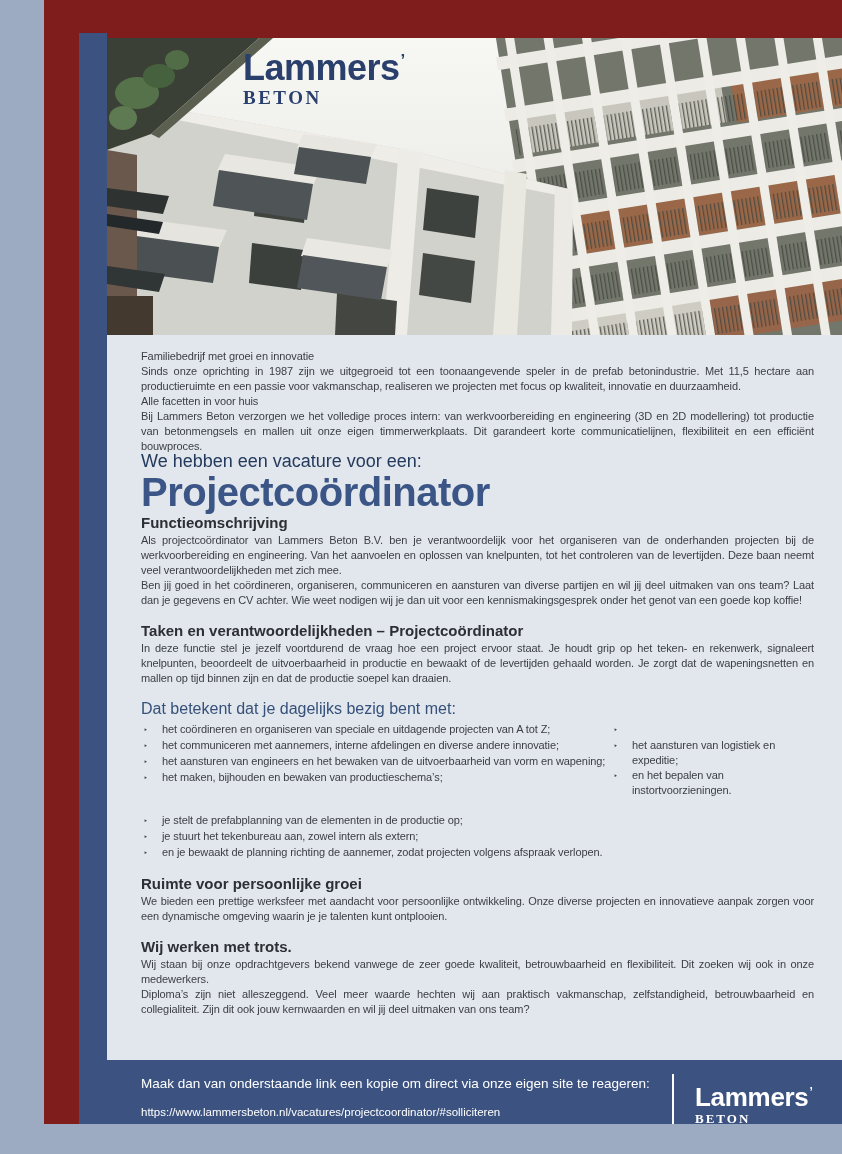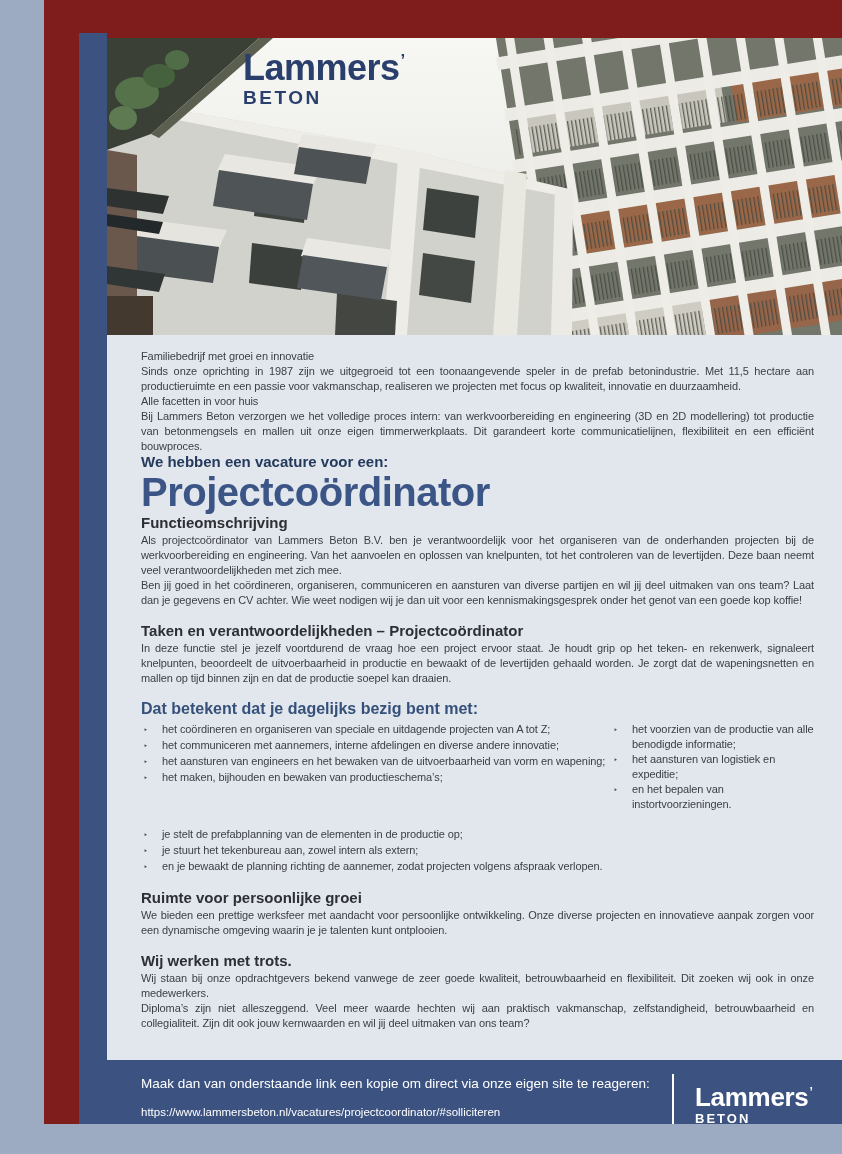--- a/index.html
+++ b/index.html
@@ -8,32 +8,32 @@
 
   .left-strip { position:absolute; left:35px; top:33px; width:28px; height:1110px; background:#3c5381; }
   .bottom-bar { position:absolute; left:0; top:1143px; width:842px; height:11px; background:#3c5381; }
 
   .card { position:absolute; left:63px; top:38px; width:742px; height:1022px; background:#e2e6ed; }
   .photo { position:relative; width:742px; height:297px; overflow:hidden; background:#f2f3ef; }
   .photo svg { display:block; }
   .photo-logo { position:absolute; left:136px; top:12px; color:#2b3f6d; line-height:1; }
   .logo-name { font-size:36px; font-weight:bold; letter-spacing:-0.5px; }
   .logo-tick { font-size:17px; vertical-align:14px; margin-left:1px; }
-  .logo-sub { font-size:19px; font-weight:bold; letter-spacing:2.5px; margin-top:2px; }
+  .logo-sub { font-size:19px; font-weight:bold; letter-spacing:2.5px; margin-top:2px;font-family:Liberation Serif, serif; }
 
   .content { padding:12px 35px 0 34px; color:#3b3f44; font-size:11px; letter-spacing:-0.1px; line-height:15px; }
   .content p { margin:0; text-align:justify; }
   .gap { margin-top:15px; }
 
   .intro-block { margin-top:2px; }
-  .vacancy-lead { font-size:15px; font-weight:bold; color:#243a5c; margin-top:26px; letter-spacing:0; }
+  .vacancy-lead { font-size:18px; font-weight:normal; color:#243a5c; margin-top:26px; letter-spacing:0; }
   .vacancy-title { font-size:40px; font-weight:bold; color:#3b5586; margin:16px 0 10px 0; letter-spacing:-0.5px; }
 
   .h-dark { font-size:15px; font-weight:bold; color:#2c2f33; margin:0 0 3px 0; letter-spacing:0; }
-  .h-blue { font-size:16px; font-weight:bold; color:#35517a; margin:0 0 4px 0; letter-spacing:0; }
+  .h-blue { font-size:16px; font-weight:normal; color:#35517a; margin:0 0 4px 0; letter-spacing:0; }
   .section { margin-top:15px; }
 
   ul.bullets { list-style:none; margin:2px 0 0 0; padding:0; }
   ul.bullets li { display:flex; align-items:flex-start; line-height:15px; margin:0; padding-left:3px; }
   .marker { flex:none; width:18px; font-size:9px; padding-top:1px; color:#3b3f44; }
   .cols { display:flex; }
   .col-left { flex:none; width:470px; }
   .col-right { flex:1; padding-left:8px; }
 
   .footer { position:absolute; left:35px; top:1060px; width:770px; height:83px; background:#3c5381; color:#ffffff; }
@@ -178,21 +178,20 @@
                 <span>het aansturen van engineers en het bewaken van de uitvoerbaarheid van vorm en wapening;</span>
               </li>
             <li>
                 <span class="marker">‣</span>
                 <span>het maken, bijhouden en bewaken van productieschema’s;</span>
               </li>
           </ul>
           <ul class="bullets col-right">
             <li>
                 <span class="marker">‣</span>
-                <span>het voorzien van de productie van alle benodigde informatie;</span>
               </li>
             <li>
                 <span class="marker">‣</span>
                 <span>het aansturen van logistiek en expeditie;</span>
               </li>
             <li>
                 <span class="marker">‣</span>
                 <span>en het bepalen van instortvoorzieningen.</span>
               </li>
           </ul>

